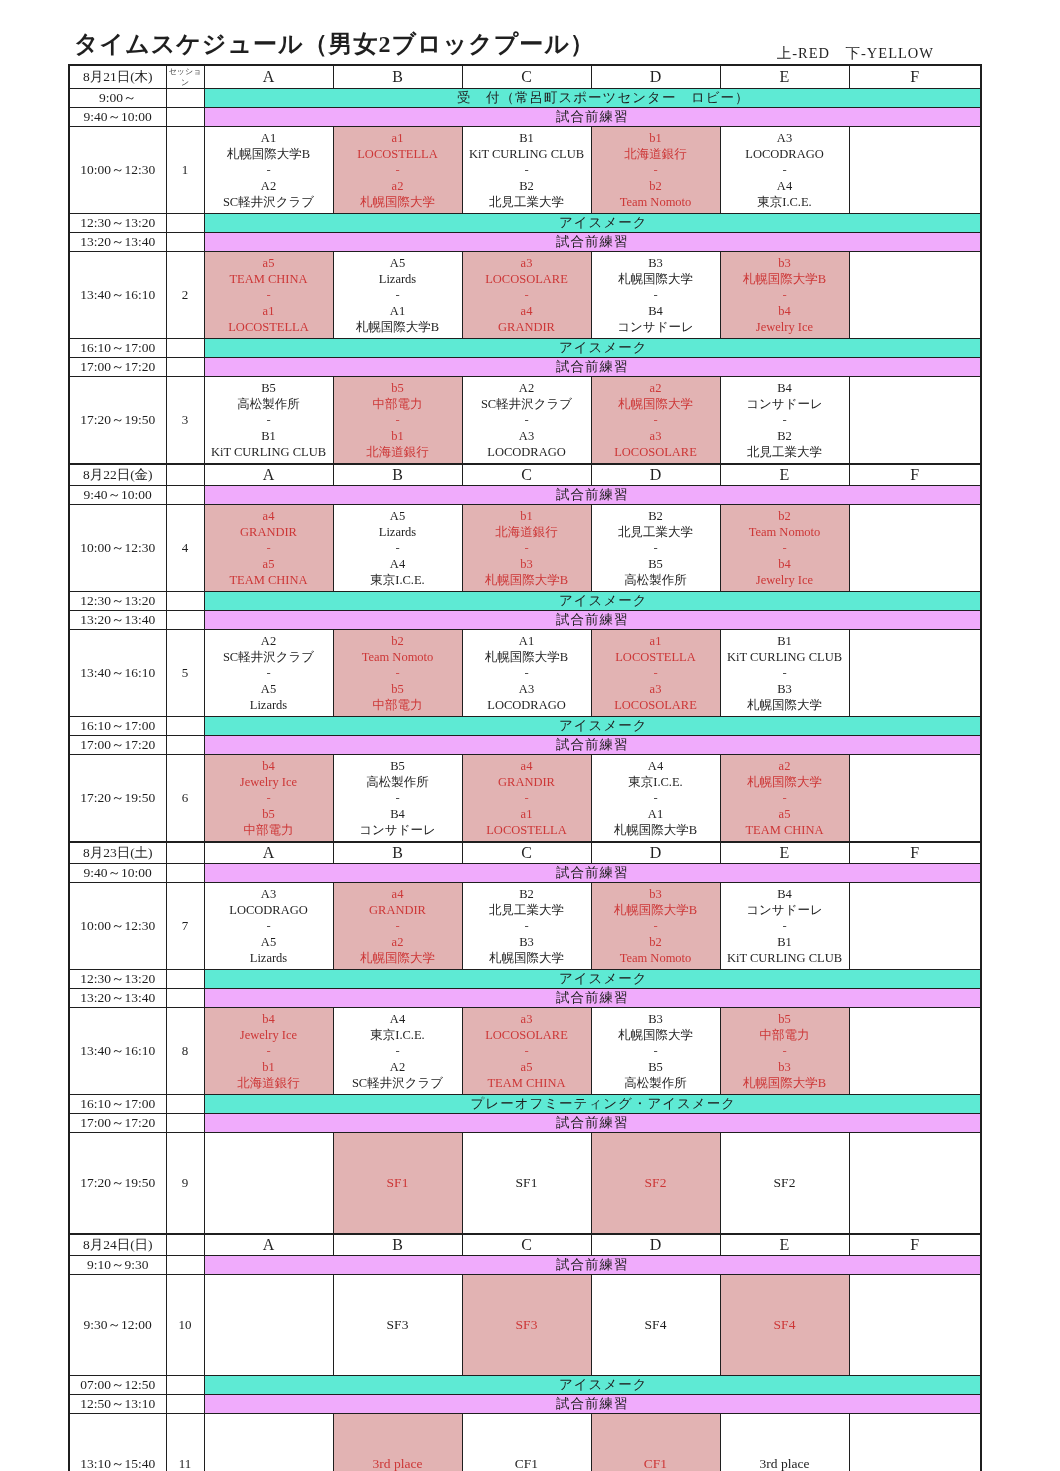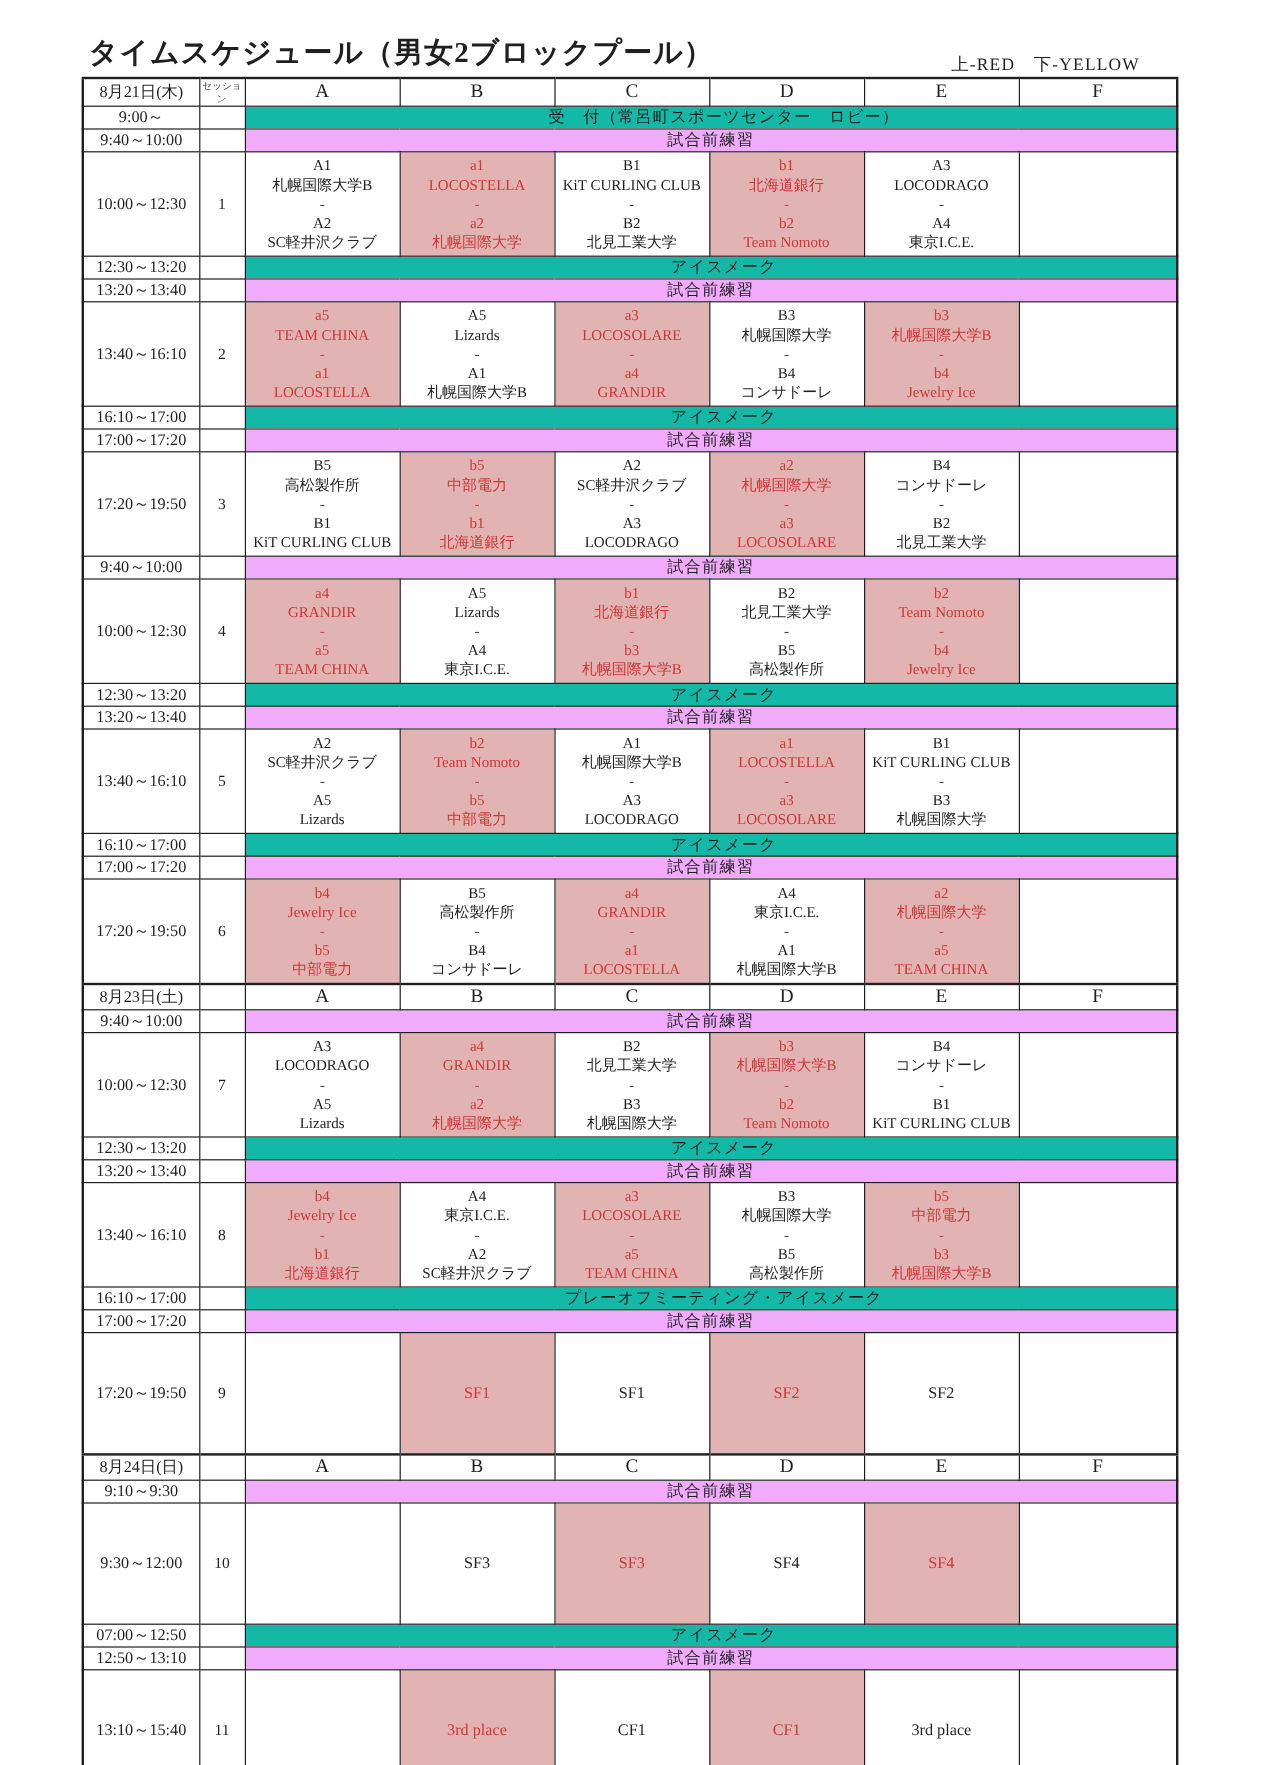--- a/index.html
+++ b/index.html
@@ -5,21 +5,21 @@
   html,body{margin:0;padding:0;}
   body{
     width:1060px;height:1471px;position:relative;background:#ffffff;
     font-family:"Liberation Serif","DejaVu Serif",serif;color:#1f1f1f;
   }
   .page-title{
     position:absolute;left:74px;top:28px;font-size:24px;font-weight:600;
     letter-spacing:1px;
   }
   .legend{
-    position:absolute;top:44px;right:110px;font-size:14.5px;letter-spacing:1px;
+    position:absolute;top:44px;right:126px;font-size:14.5px;letter-spacing:1px;
   }
   table.schedule{
     position:absolute;left:68px;top:64px;width:912px;
     border-collapse:collapse;table-layout:fixed;
     border:2px solid #1f1f1f;
   }
   td{
     border:1px solid #1f1f1f;padding:0;text-align:center;vertical-align:middle;
     overflow:hidden;font-size:13px;
   }
@@ -27,21 +27,21 @@
   tr.band-row td{height:15px;}
   tr.match-row td{height:86px;}
   tr.match-row.tall td{height:100px;}
   .date-cell{font-size:13.5px;}
   .session-head{font-size:8px;color:#444;}
   .col-letter{font-size:16px;}
   .time-cell{font-size:13.5px;}
   .session-num{font-size:13px;}
   .band{font-size:13.5px;letter-spacing:1px;}
   .band.orange{background:#f0abfc;}
-  .band.white{background:#14b8a6;padding-left:22px;}
+  .band.white{background:#5eead4;padding-left:22px;}
   td.hl{background:#e2b3b3;color:#cd3737;}
   .match-inner{display:flex;flex-direction:column;justify-content:center;line-height:16px;}
   .team-code,.team-name{font-size:12.5px;white-space:nowrap;}
   .vs-sep{font-size:12.5px;opacity:.85;}
   .match-label{font-size:13.5px;}
 </style>
 </head>
 <body>
 
 <div class="page-title">タイムスケジュール（男女2ブロックプール）</div>
@@ -242,20 +242,30 @@
           <div class="match-inner">
             <div class="team-code">B4</div>
             <div class="team-name">コンサドーレ</div>
             <div class="vs-sep">-</div>
             <div class="team-code">B2</div>
             <div class="team-name">北見工業大学</div>
           </div>
         </td>
         <td></td>
       </tr>
+      <tr class="dayheader">
+        <td class="date-cell">8月22日(金)</td>
+        <td class="session-head"></td>
+        <td class="col-letter">A</td>
+        <td class="col-letter">B</td>
+        <td class="col-letter">C</td>
+        <td class="col-letter">D</td>
+        <td class="col-letter">E</td>
+        <td class="col-letter">F</td>
+      </tr>
       <tr class="band-row">
         <td class="time-cell">9:40～10:00</td>
         <td></td>
         <td class="band orange" colspan="6">試合前練習</td>
       </tr>
       <tr class="match-row">
         <td class="time-cell">10:00～12:30</td>
         <td class="session-num">4</td>
         <td class="hl">
           <div class="match-inner">

